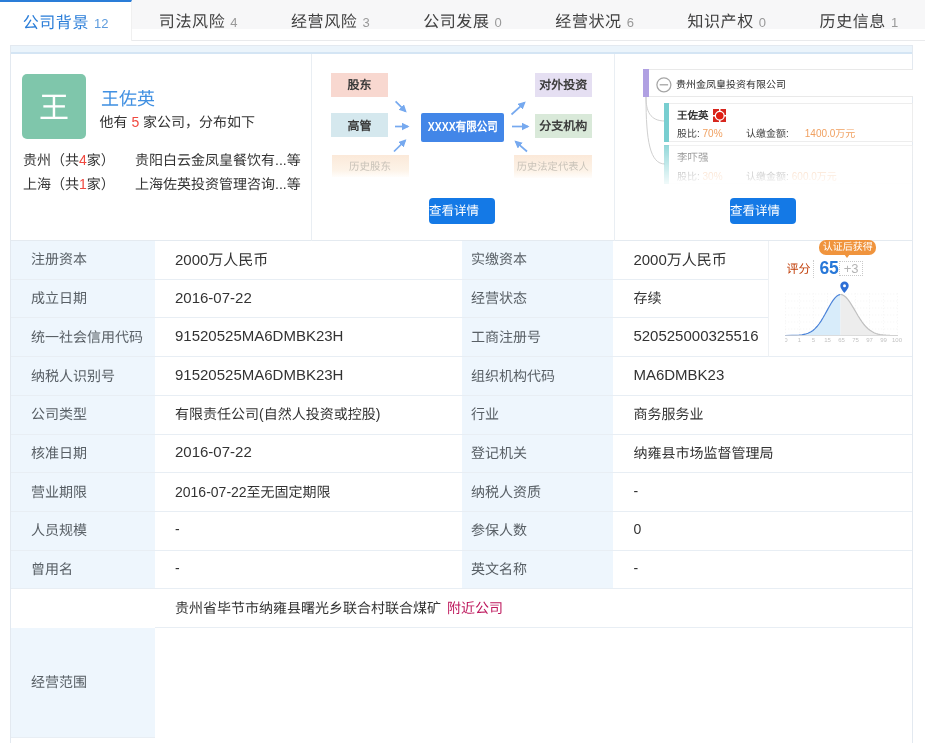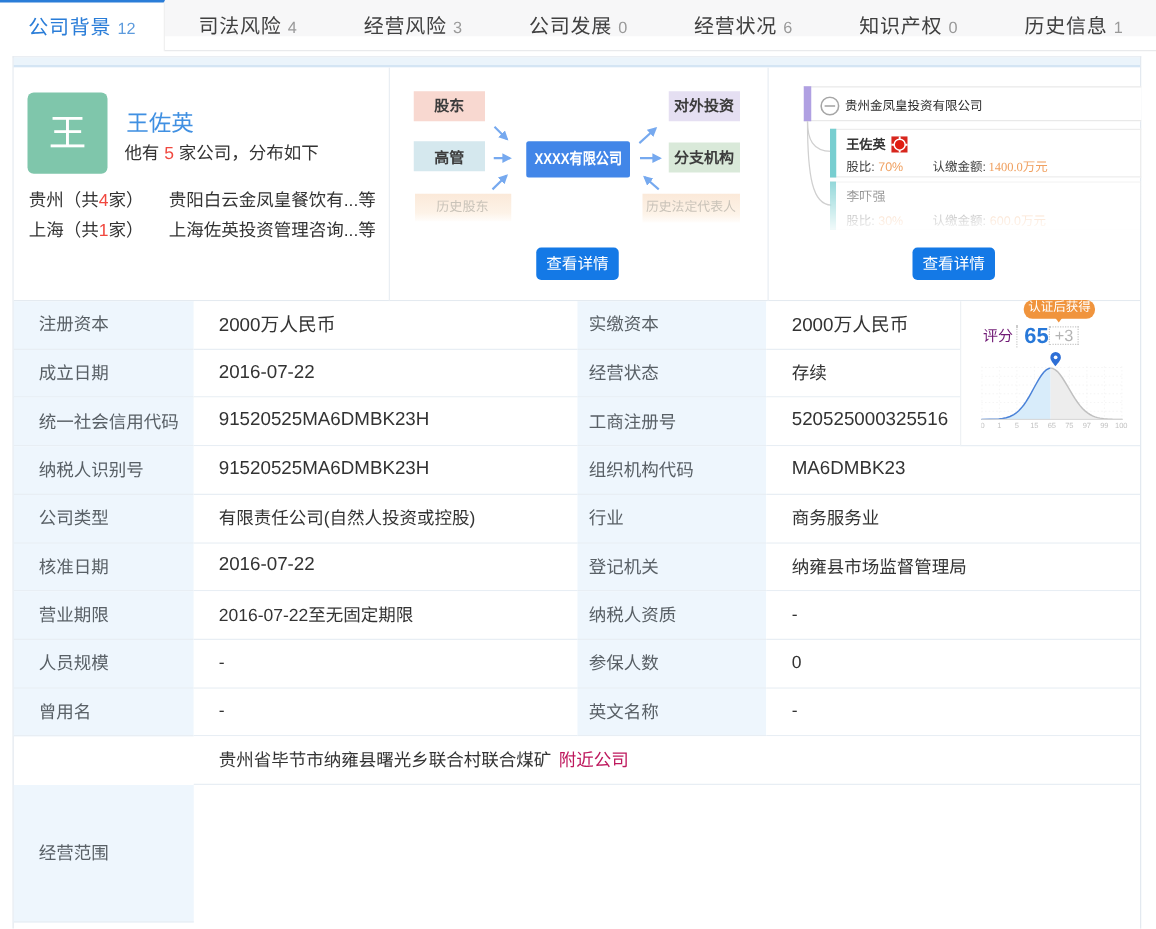--- a/index.html
+++ b/index.html
@@ -21,21 +21,21 @@
 
 #avatar { position:absolute; left:10.7px; top:28px; width:64.8px; height:64.8px; background:#7fc6ab; border-radius:5px; color:#fff; font-size:30px; text-align:center; line-height:68px; }
 .pname { position:absolute; left:90px; top:37.5px; font-size:18px; color:#4090e2; }
 .pdesc { position:absolute; left:88.5px; top:64.5px; font-size:14px; color:#333; }
 .red { color:#f0483f; }
 .prow { position:absolute; font-size:14px; color:#333; white-space:nowrap; }
 
 .gbox { position:absolute; font-size:12px; font-weight:bold; color:#3c3c3c; text-align:center; white-space:nowrap; padding-top:1px; }
 .gfade { font-weight:normal; color:#c9c3b9; background:linear-gradient(180deg,#fbe9d9 0%,#fdf3e8 70%,#fffdfb 100%) !important; }
 #gcenter { position:absolute; background:#4286e8; color:#fff; font-weight:bold; font-size:12px; border-radius:2px; }
-.btn { position:absolute; background:#1479e6; color:#fff; font-size:12.5px; text-align:center; border-radius:4px; width:66px; height:26px; line-height:26px; }
+.btn { position:absolute; background:#1479e6; color:#fff; font-size:12.5px; text-align:left; border-radius:4px; width:66px; height:26px; line-height:26px; }
 
 #tnode { position:absolute; left:632px; top:22.5px; width:270px; height:28.5px; border-top:1px solid #e9e9e9; border-bottom:1px solid #e9e9e9; background:#fff; }
 #tbar1 { position:absolute; left:632px; top:22.5px; width:6px; height:28.5px; background:#b0a0e2; }
 .trow { position:absolute; left:653px; width:249px; background:#fff; border:1px solid #ededed; border-left:none; }
 .tbar2 { position:absolute; left:652.5px; width:5.2px; background:#78ced0; }
 .tname { position:absolute; left:13px; top:3px; font-size:10.5px; font-weight:bold; color:#333; }
 .tdetail { position:absolute; left:13px; top:21.5px; font-size:10px; color:#3f3f3f; }
 .orange { color:#f0a060; }
 
 #tbl { position:absolute; left:0px; top:195px; width:901px; display:grid; grid-template-columns:144px 307px 151.4px 155px 143.6px; grid-template-rows:repeat(10, 38.72px) 109.9px; }
@@ -115,40 +115,40 @@
 
     <div class="trow" style="top:56.5px; height:39px;">
       <div class="tname">王佐英</div>
       <svg class="abs" style="left:48.5px; top:5px;" width="13.5" height="13.5" viewBox="0 0 13.5 13.5">
         <rect x="0" y="0" width="13.5" height="13.5" fill="#d7261d"></rect>
         <line x1="6.75" y1="0" x2="6.75" y2="13.5" stroke="#fff" stroke-width="1.5"></line>
         <line x1="0" y1="6.75" x2="13.5" y2="6.75" stroke="#fff" stroke-width="1.5"></line>
         <circle cx="6.75" cy="6.75" r="4.4" fill="#e01d12" stroke="#fff" stroke-width="1.2"></circle>
       </svg>
       <div class="tdetail">股比: <span class="orange">70%</span></div>
-      <div class="tdetail" style="left:82px;">认缴金额:<span class="orange" style="margin-left:2px;font-family:Liberation Serif, serif;">1400.0万元</span></div>
+      <div class="tdetail" style="left:82px;">认缴金额:<span class="orange" style="margin-left:16px;">1400.0万元</span></div>
     </div>
     <div class="tbar2" style="top:56.5px; height:39px;"></div>
 
     <div class="trow" style="top:99px; height:39px; -webkit-mask-image:linear-gradient(rgba(0,0,0,0.8),rgba(0,0,0,0.05)); mask-image:linear-gradient(rgba(0,0,0,0.8),rgba(0,0,0,0.05));">
       <div class="tname" style="font-weight:normal; color:#555;">李吓强</div>
       <div class="tdetail">股比: <span class="orange">30%</span></div>
       <div class="tdetail" style="left:82px;">认缴金额:<span class="orange" style="margin-left:3px;">600.0万元</span></div>
     </div>
     <div class="tbar2" style="top:99px; height:39px; -webkit-mask-image:linear-gradient(rgba(0,0,0,0.8),rgba(0,0,0,0.1)); mask-image:linear-gradient(rgba(0,0,0,0.8),rgba(0,0,0,0.1));"></div>
 
     <div class="btn" style="left:719px; top:152px;">查看详情</div>
 
     <div id="tbl">
       <div class="lb">注册资本</div>
         <div class="vl lat">2000万人民币</div>
         <div class="lb c3">实缴资本</div>
         <div class="vl lat">2000万人民币</div>
       <div id="chartcell">
-        <div class="abs" style="left:17px; top:18px; font-size:12px; color:#701a75;">评分</div>
+        <div class="abs" style="left:17px; top:18px; font-size:12px; color:#c2410c;">评分</div>
         <div class="abs" style="left:44px; top:19px; height:18px; border-left:1px dotted #ccc;"></div>
         <div class="abs" style="left:50px; top:19px; font-size:17.5px; font-weight:bold; color:#2878d8; line-height:16px;">65</div>
         <div class="abs" style="left:69.5px; top:20px; width:24.5px; height:15px; border:1px dotted #c9c9c9; font-size:13px; color:#b3b3b3; text-align:center; line-height:14px;">+3</div>
         <div class="abs" style="left:49.5px; top:-1px; width:57.5px; height:14.6px; background:#f0943d; border-radius:7px; color:#fff; font-size:10px; text-align:center; line-height:14.6px;">认证后获得</div>
         <div class="abs" style="left:74.5px; top:13.4px; width:0; height:0; border-left:3.5px solid transparent; border-right:3.5px solid transparent; border-top:4px solid #f0943d;"></div>
         <svg class="abs" style="left:16px; top:40px;" width="120" height="64" viewBox="0 0 120 64">
           <g stroke="#f0f0f0" stroke-width="0.55" stroke-dasharray="1.2,1.8">
             <line x1="0" y1="13" x2="113" y2="13"></line>
               <line x1="0" y1="20" x2="113" y2="20"></line>
               <line x1="0" y1="27" x2="113" y2="27"></line>

